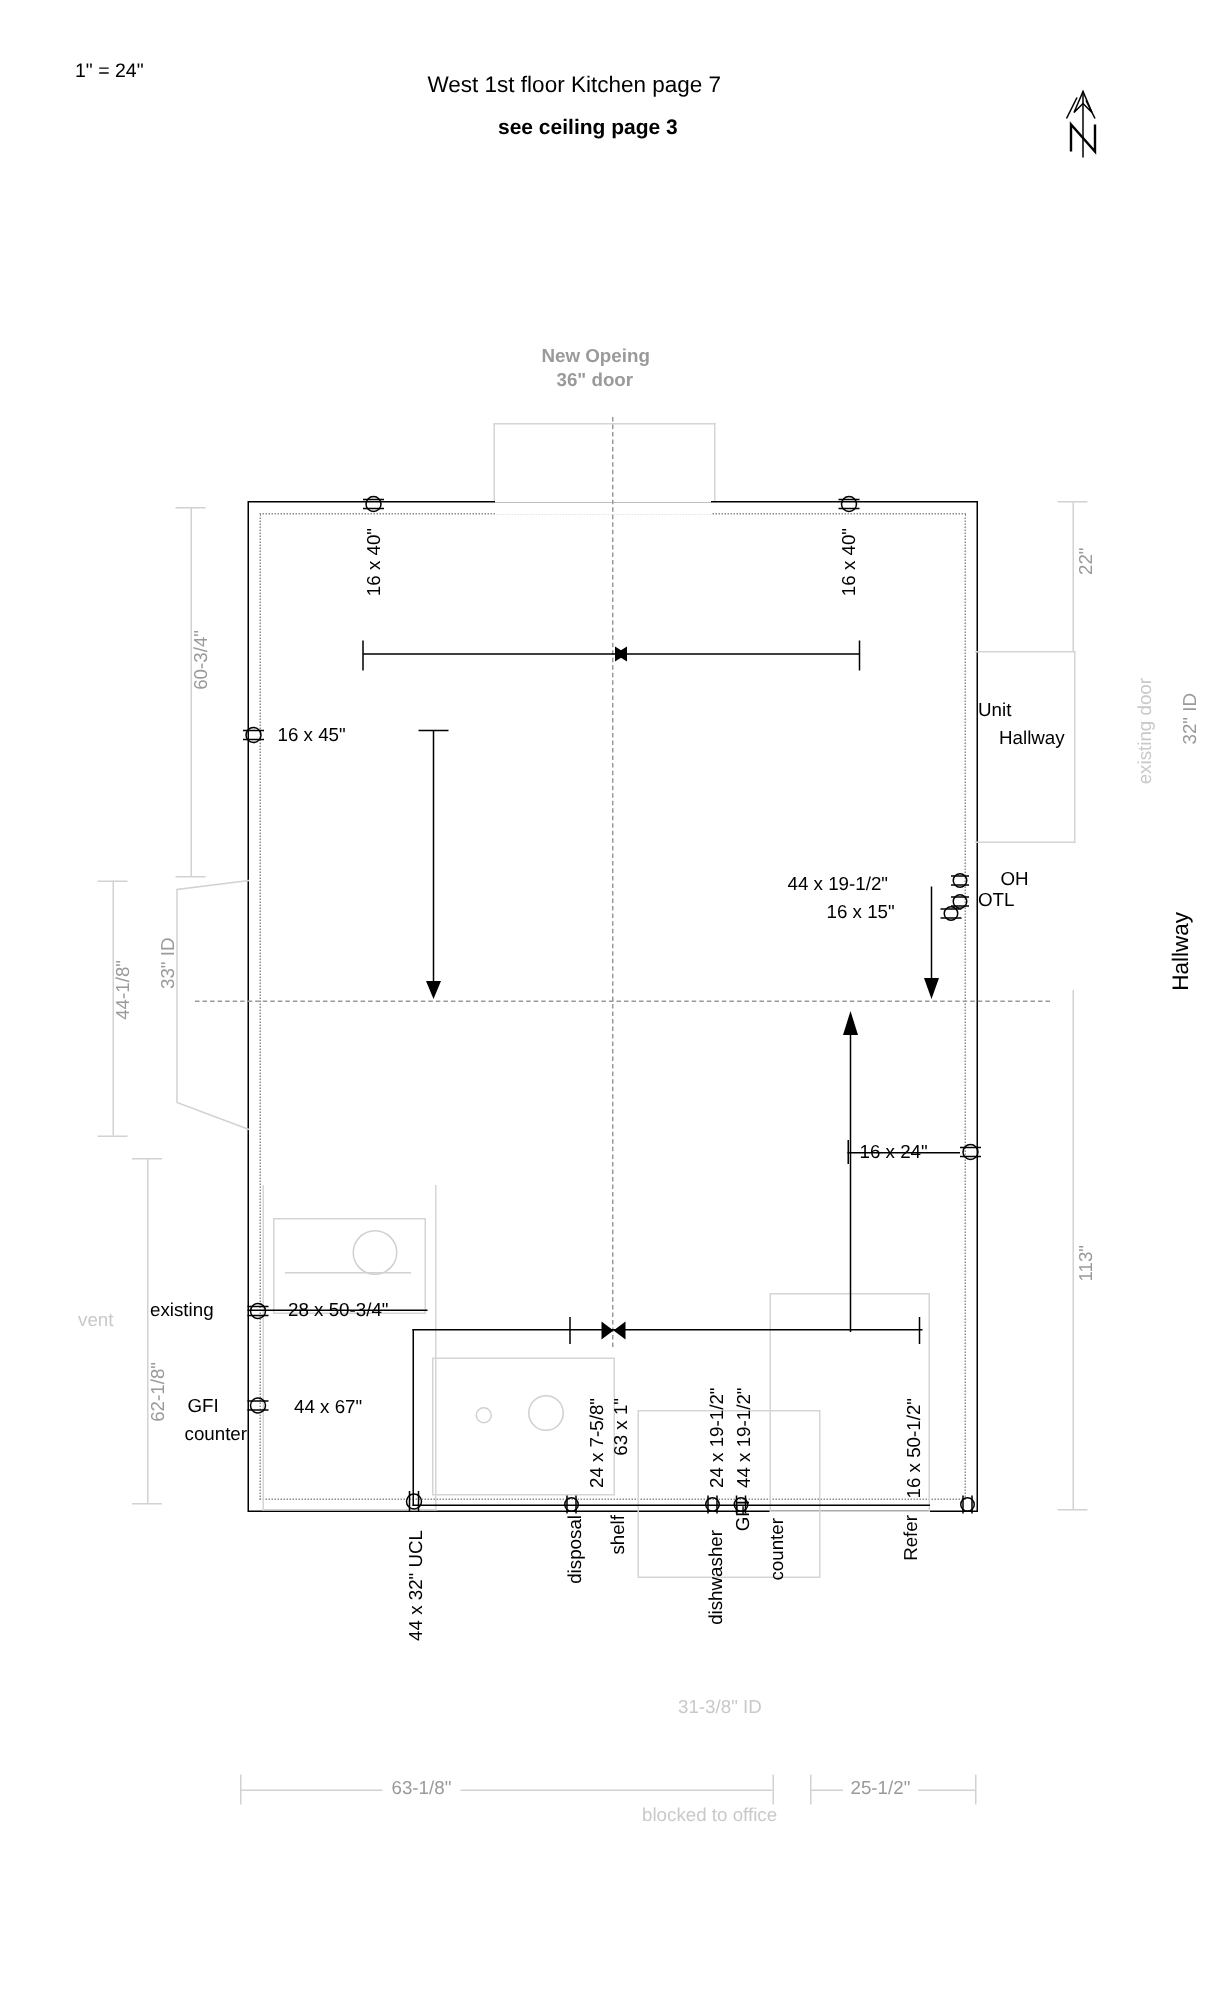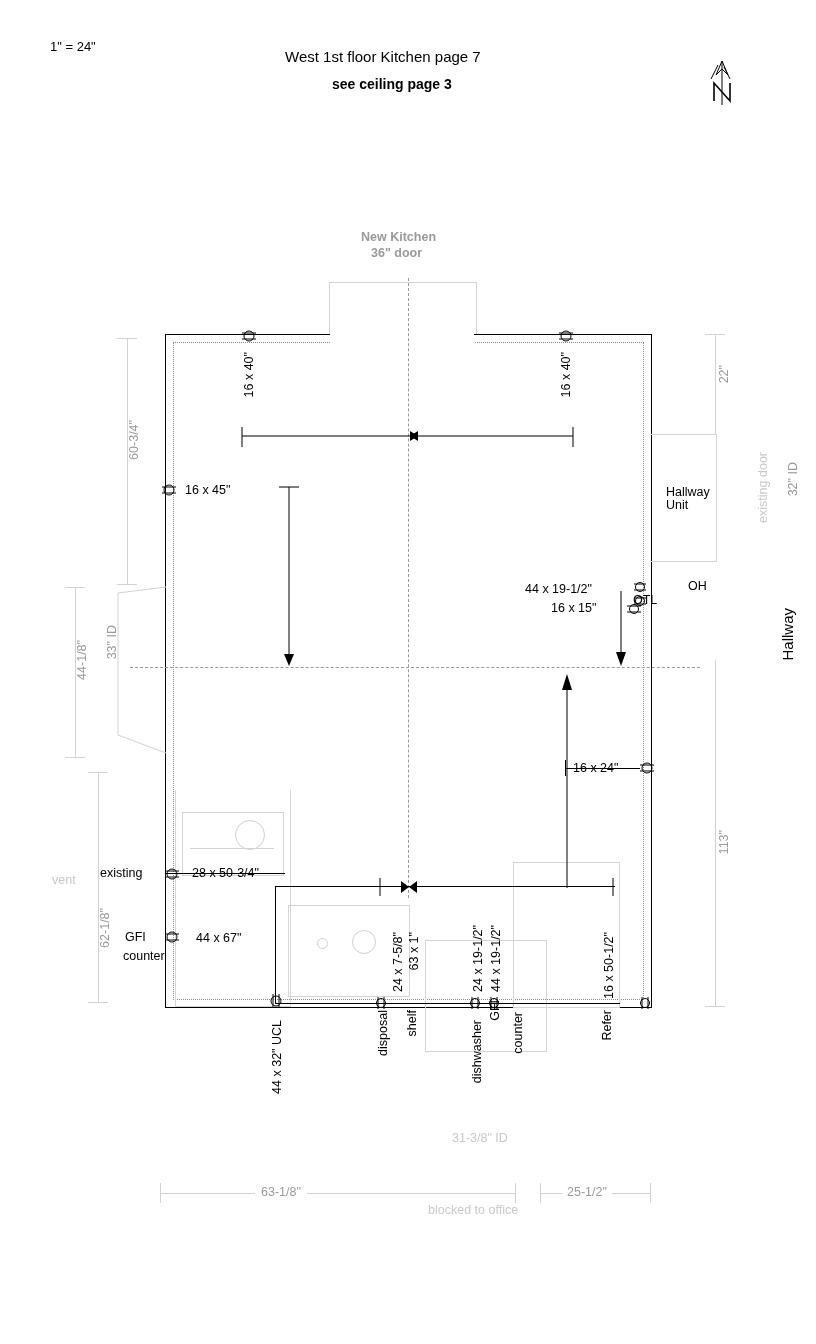--- a/index.html
+++ b/index.html
@@ -46,36 +46,36 @@
 <div class="abs" style="left:700px;top:55px;">
   <svg width="44" height="52" viewBox="0 0 44 52">
     <path class="ol" d="M22 50 L22 6"></path>
     <path class="ol" d="M22 6 L16 20 L22 14 L28 20 Z" fill="#000"></path>
     <path class="ol" d="M14 46 L14 28 L30 46 L30 28" stroke-width="1.6"></path>
     <path class="ol" d="M11 24 L18 10"></path>
     <path class="ol" d="M30 24 L24 12"></path>
   </svg>
 </div>
 
-<div class="abs lbl lbl-mid" style="left:361px;top:231px;font-weight:bold;">New Kitchen</div>
+<div class="abs lbl lbl-mid" style="left:361px;top:231px;font-weight:bold;">New Opeing</div>
 <div class="abs lbl lbl-mid" style="left:371px;top:247px;font-weight:bold;">36" door</div>
 
 <div class="abs box-g" style="left:329px;top:282px;width:146px;height:52px;border-bottom:none;"></div>
 
 <div class="abs box" style="left:165px;top:334px;width:485px;height:672px;"></div>
 <div class="abs" style="left:173px;top:342px;width:469px;height:656px;border:1px dotted #8d8d8d;"></div>
 
 <div class="abs" style="left:330px;top:333px;width:144px;height:2px;background:#fff;"></div>
 <div class="abs" style="left:330px;top:341px;width:144px;height:2px;background:#fff;"></div>
 
 <div class="abs" style="left:408px;top:278px;height:620px;border-left:1px dashed #9a9a9a;"></div>
 <div class="abs" style="left:130px;top:667px;width:570px;border-top:1px dashed #9a9a9a;"></div>
 
 <div class="abs box-g" style="left:650px;top:434px;width:66px;height:126px;border-left:none;"></div>
-<div class="abs lbl" style="left:666px;top:467px;margin-top:32px;">Unit</div>
+<div class="abs lbl" style="left:652px;top:467px;">Unit</div>
 <div class="abs lbl" style="left:666px;top:486px;">Hallway</div>
 
 <div class="abs lbl lbl-grey vert" style="left:757px;top:452px;">existing door</div>
 <div class="abs lbl lbl-mid vert" style="left:787px;top:462px;">32" ID</div>
 
 <div class="abs" style="left:780px;top:608px;">
   <span class="lbl vert" style="font-size:15px;">Hallway</span>
 </div>
 
 <div class="abs vline-g" style="left:715px;top:334px;height:100px;"></div>
@@ -193,29 +193,29 @@
   </svg>
 </div>
 <div class="abs lbl" style="left:185px;top:484px;">16 x 45"</div>
 
 <div class="abs" style="left:632px;top:580px;">
   <svg width="16" height="14" viewBox="0 0 16 14">
     <circle class="ol" cx="8" cy="7" r="4.5"></circle>
     <path class="ol" d="M2 4 L14 4 M2 10 L14 10"></path>
   </svg>
 </div>
-<div class="abs lbl" style="left:688px;top:580px;">OH</div>
+<div class="abs lbl" style="left:667px;top:580px;">OH</div>
 
 <div class="abs" style="left:632px;top:594px;">
   <svg width="16" height="14" viewBox="0 0 16 14">
     <circle class="ol" cx="8" cy="7" r="4.5"></circle>
     <path class="ol" d="M2 4 L14 4 M2 10 L14 10"></path>
   </svg>
 </div>
-<div class="abs lbl" style="left:633px;top:594px;">OTL</div>
+<div class="abs lbl" style="left:652px;top:594px;">OTL</div>
 
 <div class="abs lbl" style="left:525px;top:583px;">44 x 19-1/2"</div>
 
 <div class="abs" style="left:625px;top:602px;">
   <svg width="18" height="14" viewBox="0 0 18 14">
     <circle class="ol" cx="9" cy="7" r="4.5"></circle>
     <path class="ol" d="M2 4 L16 4 M2 10 L16 10"></path>
   </svg>
 </div>
 <div class="abs lbl" style="left:551px;top:602px;">16 x 15"</div>

